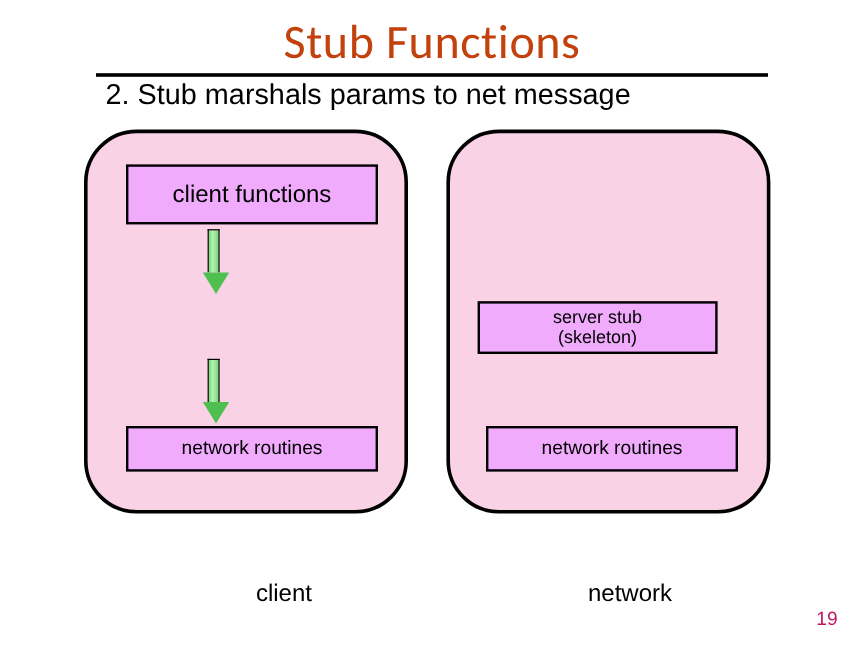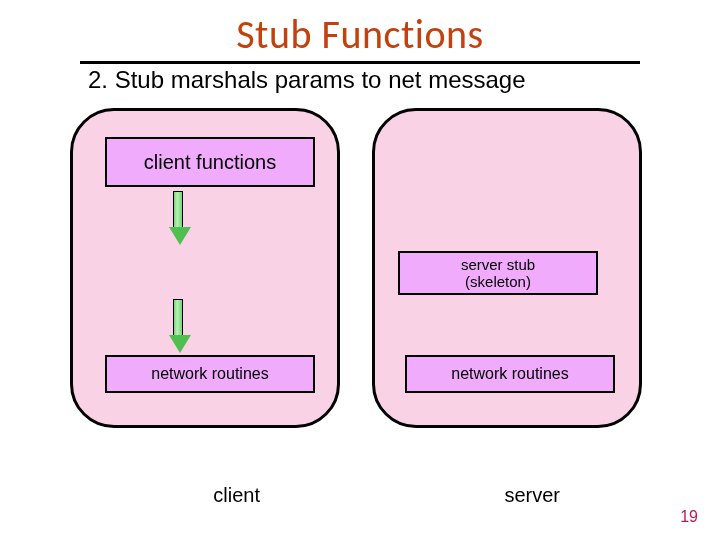--- a/index.html
+++ b/index.html
@@ -146,16 +146,16 @@
     <div class="box box-sm row2">
       <span>server stub</span>
       <span>(skeleton)</span>
     </div>
     <div class="box box-md row3">
       <span>network routines</span>
     </div>
   </div>
 
   <div class="caption client-cap">client</div>
-  <div class="caption server-cap">server</div>
+  <div class="caption server-cap">network</div>
 </div>
 
 <div class="pagenum">19</div>
 
 </body></html>

